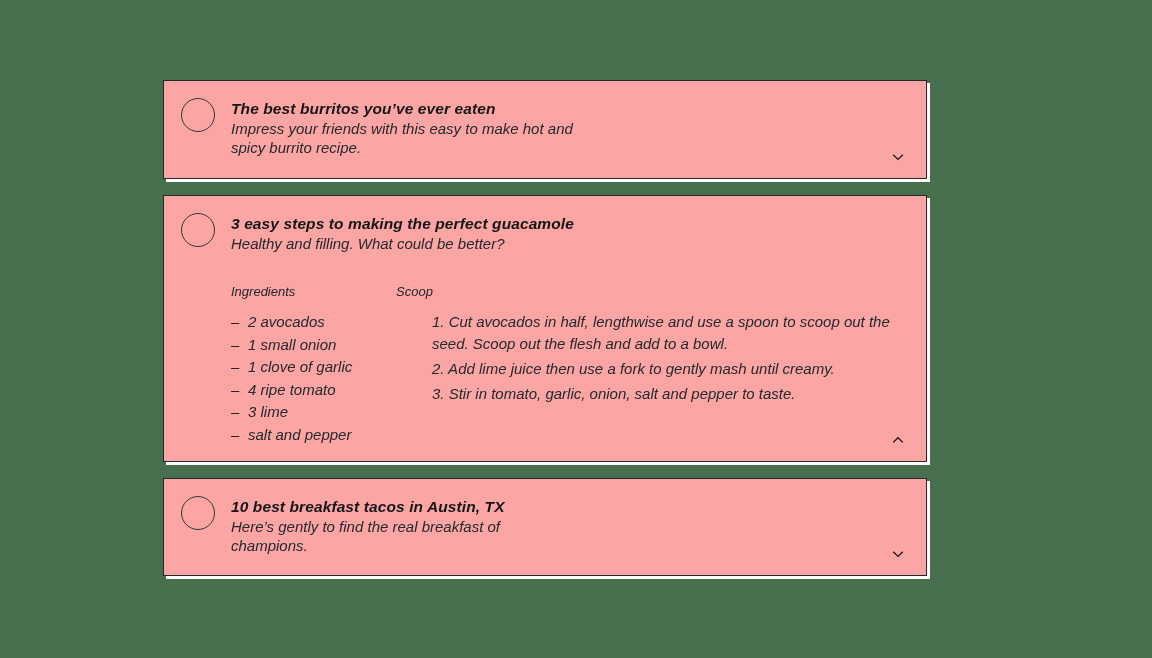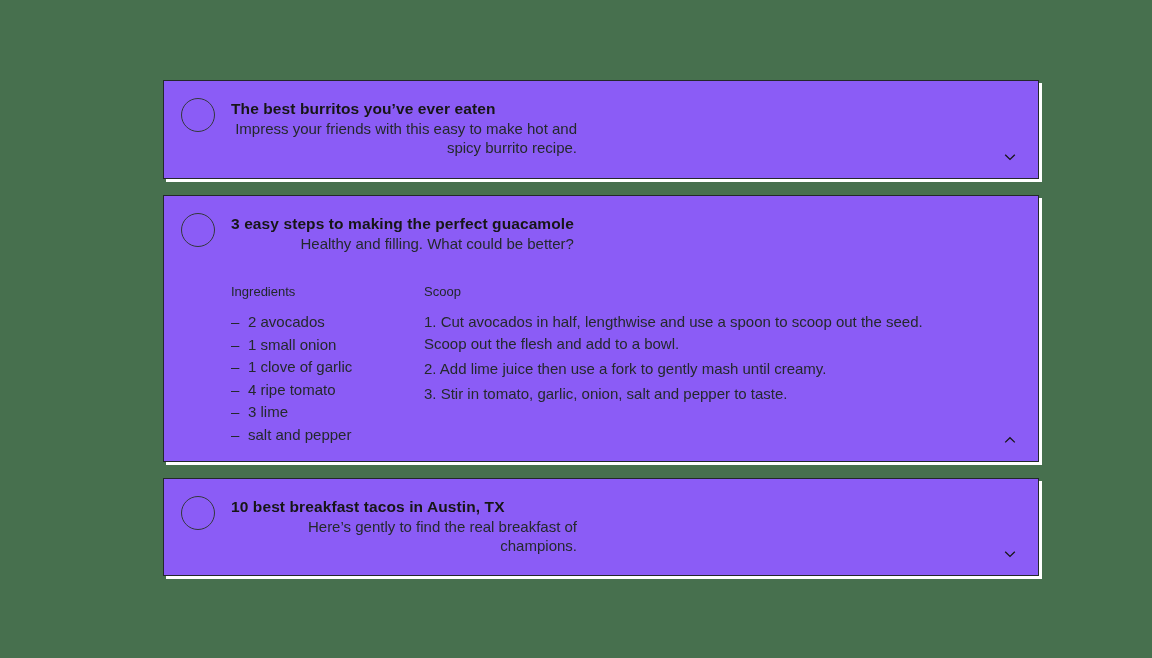--- a/index.html
+++ b/index.html
@@ -10,25 +10,26 @@
     width: 1152px;
     height: 658px;
     position: relative;
     background: #47704E;
     font-family: "Liberation Sans", sans-serif;
     overflow: hidden;
   }
   .card {
     position: absolute;
     left: 163px;
-    width: 876px;
+    width: 764px;
     box-sizing: border-box;
-    background: #8b5cf6;
+    background: #fca5a5;
     border: 1px solid #23282b;
     box-shadow: 3px 3px 0 #ffffff;
+    font-style: italic;
   }
   .card-1 { top: 80px;  height: 99px; }
   .card-2 { top: 195px; height: 267px; }
   .card-3 { top: 478px; height: 98px; }
 
   .card-header {
     display: flex;
     align-items: flex-start;
     padding: 17px 24px 0 17px;
   }
@@ -48,29 +49,27 @@
     color: #161616;
     line-height: 19px;
     letter-spacing: 0.1px;
   }
   .card-desc {
     font-size: 15px;
     color: #24292c;
     line-height: 18.5px;
     max-width: 346px;
     margin-top: 2px;
-    text-align: right;
   }
 
   .expanded-content {
     position: absolute;
     left: 67px;
     top: 88px;
     display: flex;
-    gap: 28px;
   }
   .col-ingredients { width: 165px; }
   .col-steps { width: 500px; }
   .col-heading {
     font-size: 13px;
     color: #21272a;
     line-height: 16px;
     margin-bottom: 11px;
   }
   .ing-row {
@@ -81,20 +80,21 @@
   }
   .ing-dash {
     width: 17px;
     flex: none;
   }
   .step-item {
     font-size: 15px;
     color: #24292c;
     line-height: 22px;
     margin-bottom: 3px;
+    margin-left: 36px;
   }
 
   .chevron-btn {
     position: absolute;
     right: 20px;
     bottom: 13px;
     width: 16px;
     height: 16px;
     background: transparent;
     border: none;

